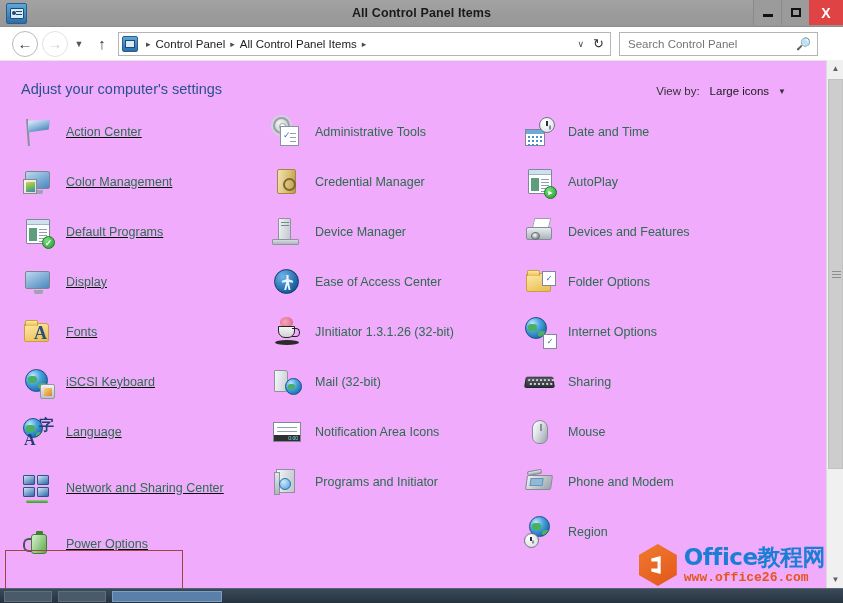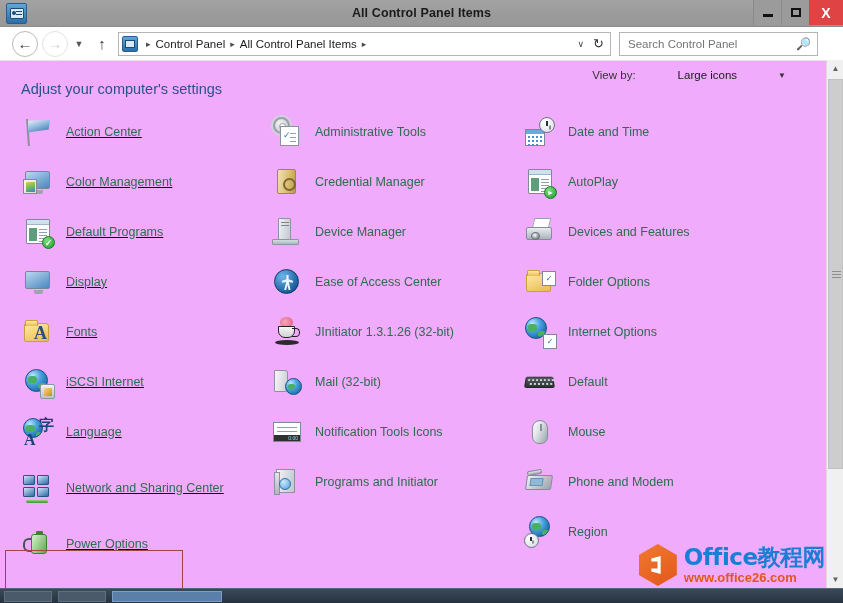--- a/index.html
+++ b/index.html
@@ -155,23 +155,23 @@
     border-top: 1px solid #e6e6e6;
   }
   .hdr-row {
     position: absolute; left: 0; top: 0; width: 843px; height: 52px;
   }
   .page-title {
     position: absolute; left: 21px; top: 20px;
     font-size: 14.5px; color: #29528c;
   }
   .viewby {
-    position: absolute; right: 57px; top: 8px;
+    position: absolute; right: 57px; top: 24px;
     display: flex; align-items: center;
-    font-size: 11.5px; color: #2b2b2b; gap: 32px;
+    font-size: 11.5px; color: #2b2b2b;
   }
   .viewby .lbl { color: #333; }
   .viewby .val { margin-left: 10px; color: #1a1a1a; }
   .viewby .vcaret { margin-left: 9px; font-size: 8px; color: #333; }
 
   
   .grid {
     position: absolute; left: 0; top: 46px;
     width: 820px; height: 482px;
     padding-left: 16px;
@@ -730,21 +730,21 @@
     clip-path: polygon(0 14%, 72% 0, 72% 100%, 0 86%, 0 70%, 48% 70%, 48% 30%, 0 30%);
   }
   .wm-text { line-height: 1; }
   .wm-line1 {
     font-size: 23px; font-weight: bold; color: #1a7fd4;
     font-family: "DejaVu Sans", sans-serif;
     letter-spacing: -0.5px;
   }
   .wm-line2 {
     font-size: 13px; font-weight: bold; color: #e2571c;
-    font-family: Liberation Sans, sans-serif;
+    font-family: Liberation Mono, monospace;
     margin-top: 2px;
   }
 
   
   .taskbar {
     position: absolute; left: 0; bottom: 0;
     width: 843px; height: 15px;
     background: linear-gradient(#3b4a5a, #26323e);
     border-top: 1px solid #55646f;
   }
@@ -855,21 +855,21 @@
             <span style="position:absolute;left:12px;top:8px;font-size:18px;font-weight:bold;color:#2c4f7c;font-family:'Liberation Serif',serif;line-height:18px;">A</span>
           </span>
           <span class="lbl">Fonts</span>
         </div>
 
         <div class="item">
           <span class="ico">
             <span class="globe"></span>
               <span class="iscsi-badge"></span>
           </span>
-          <span class="lbl">iSCSI Internet</span>
+          <span class="lbl">iSCSI Keyboard</span>
         </div>
 
         <div class="item">
           <span class="ico">
             <span class="globe" style="left:1px;top:2px;width:20px;height:20px;"></span>
             <span class="lang-a">A</span>
             <span class="lang-cjk">字</span>
           </span>
           <span class="lbl">Language</span>
         </div>
@@ -947,21 +947,21 @@
           <span class="lbl">Mail (32-bit)</span>
         </div>
 
         <div class="item">
           <span class="ico">
             <span class="notif">
                 <span class="l"></span>
                 <span class="bar">0:00</span>
               </span>
           </span>
-          <span class="lbl">Notification Tools Icons</span>
+          <span class="lbl">Notification Area Icons</span>
         </div>
 
         <div class="item">
           <span class="ico">
             <span class="books">
                 <span class="mini"></span>
               </span>
           </span>
           <span class="lbl">Programs and Initiator</span>
         </div>
@@ -1010,21 +1010,21 @@
             <span class="globe" style="left:1px;top:1px;width:22px;height:22px;"></span>
             <span class="mini-doc" style="right:-1px;bottom:-1px;top:auto;">✓</span>
           </span>
           <span class="lbl">Internet Options</span>
         </div>
 
         <div class="item">
           <span class="ico">
               <span class="kbd"></span>
             </span>
-          <span class="lbl">Default</span>
+          <span class="lbl">Sharing</span>
         </div>
 
         <div class="item">
           <span class="ico">
               <span class="mouse"></span>
             </span>
           <span class="lbl">Mouse</span>
         </div>
 
         <div class="item">

